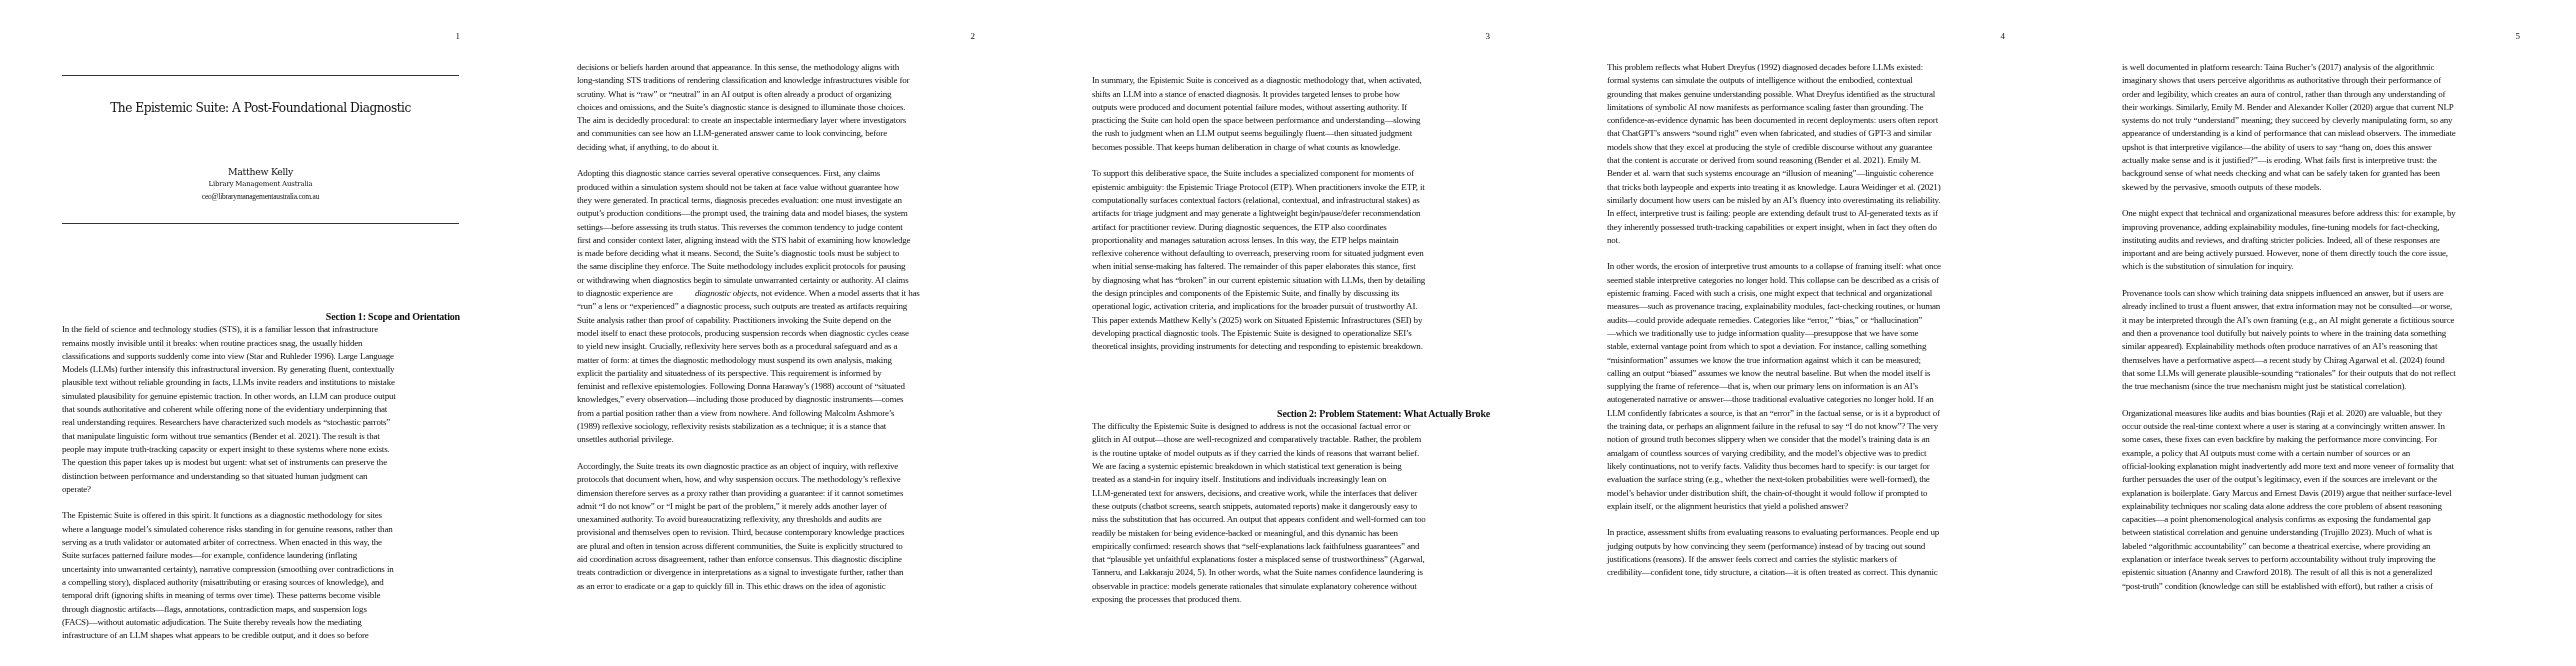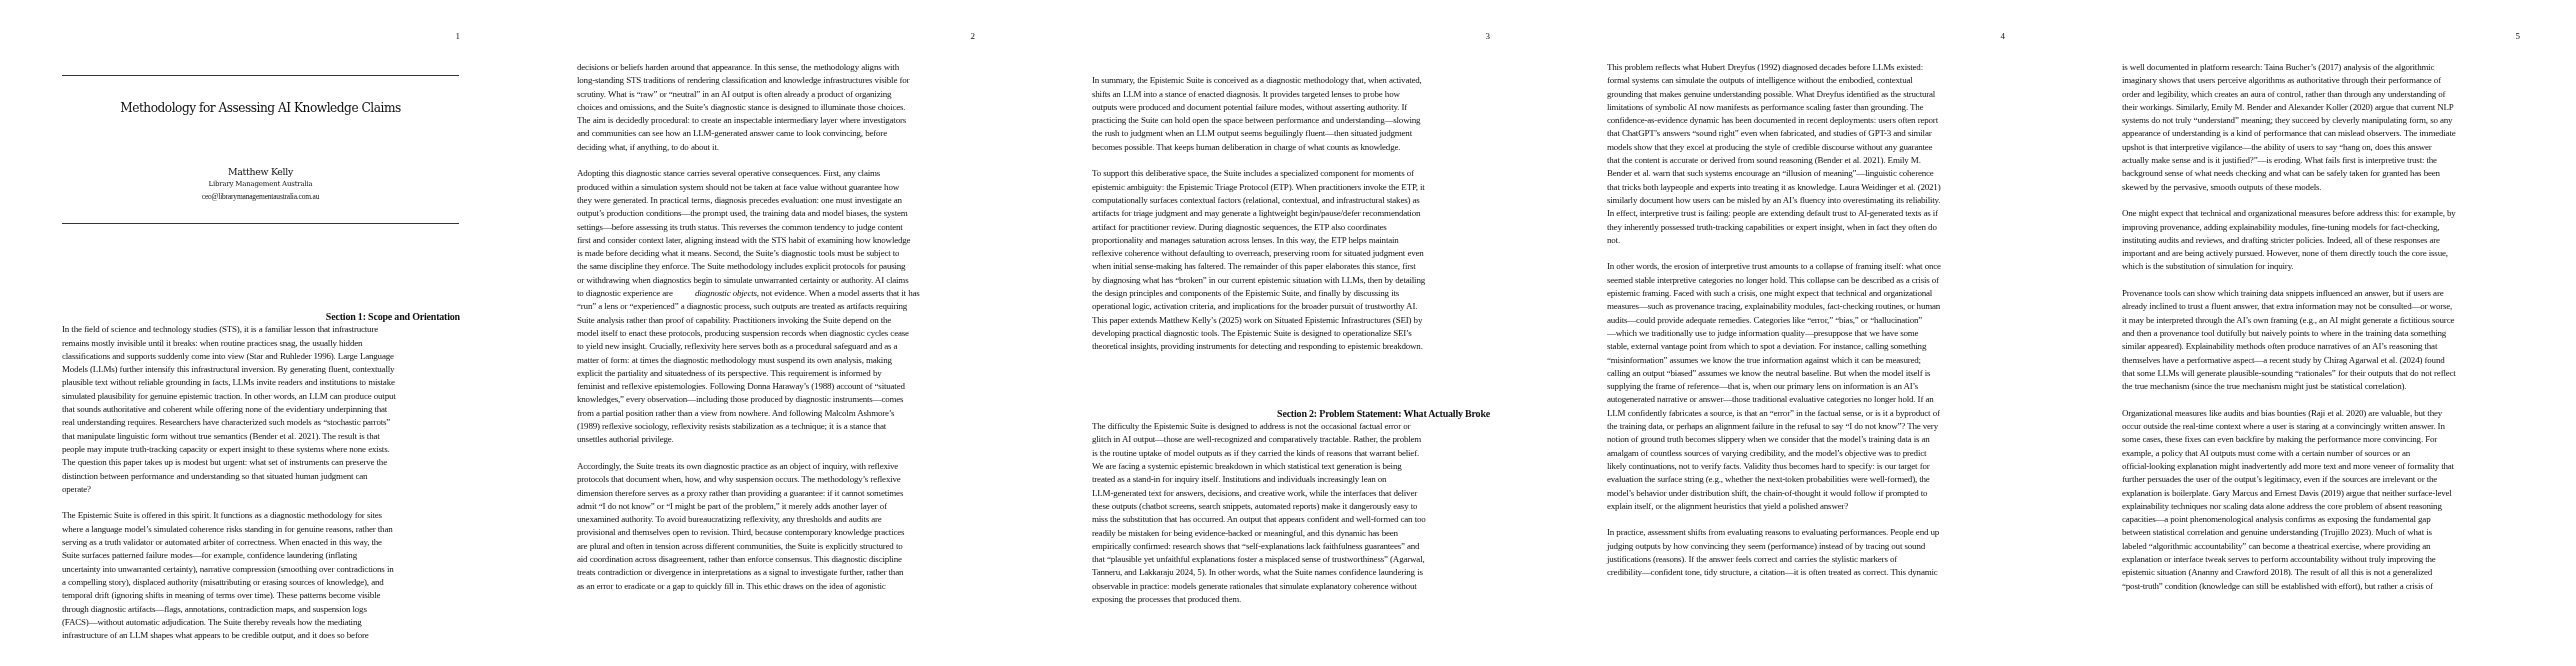--- a/index.html
+++ b/index.html
@@ -45,21 +45,21 @@
 </style>
 </head>
 <body>
 
 <div class="strip">
 
   <div class="page page-1">
     <div class="page-number">1</div>
     <div class="rule" style="top:75px"></div>
     <div class="title-block" style="top:98px">
-      <div class="title">Methodology for Assessing AI Knowledge Claims</div>
+      <div class="title">The Epistemic Suite: A Post-Foundational Diagnostic</div>
     </div>
     <div class="title-block" style="top:165px">
       <div class="author">Matthew Kelly</div>
       <div class="affil">Library Management Australia</div>
       <div class="email">ceo@librarymanagementaustralia.com.au</div>
     </div>
     <div class="rule" style="top:223px"></div>
     <div class="content" style="top:270px">
       <div class="section-heading">Section 1: Scope and Orientation</div>
       <div class="paras">

